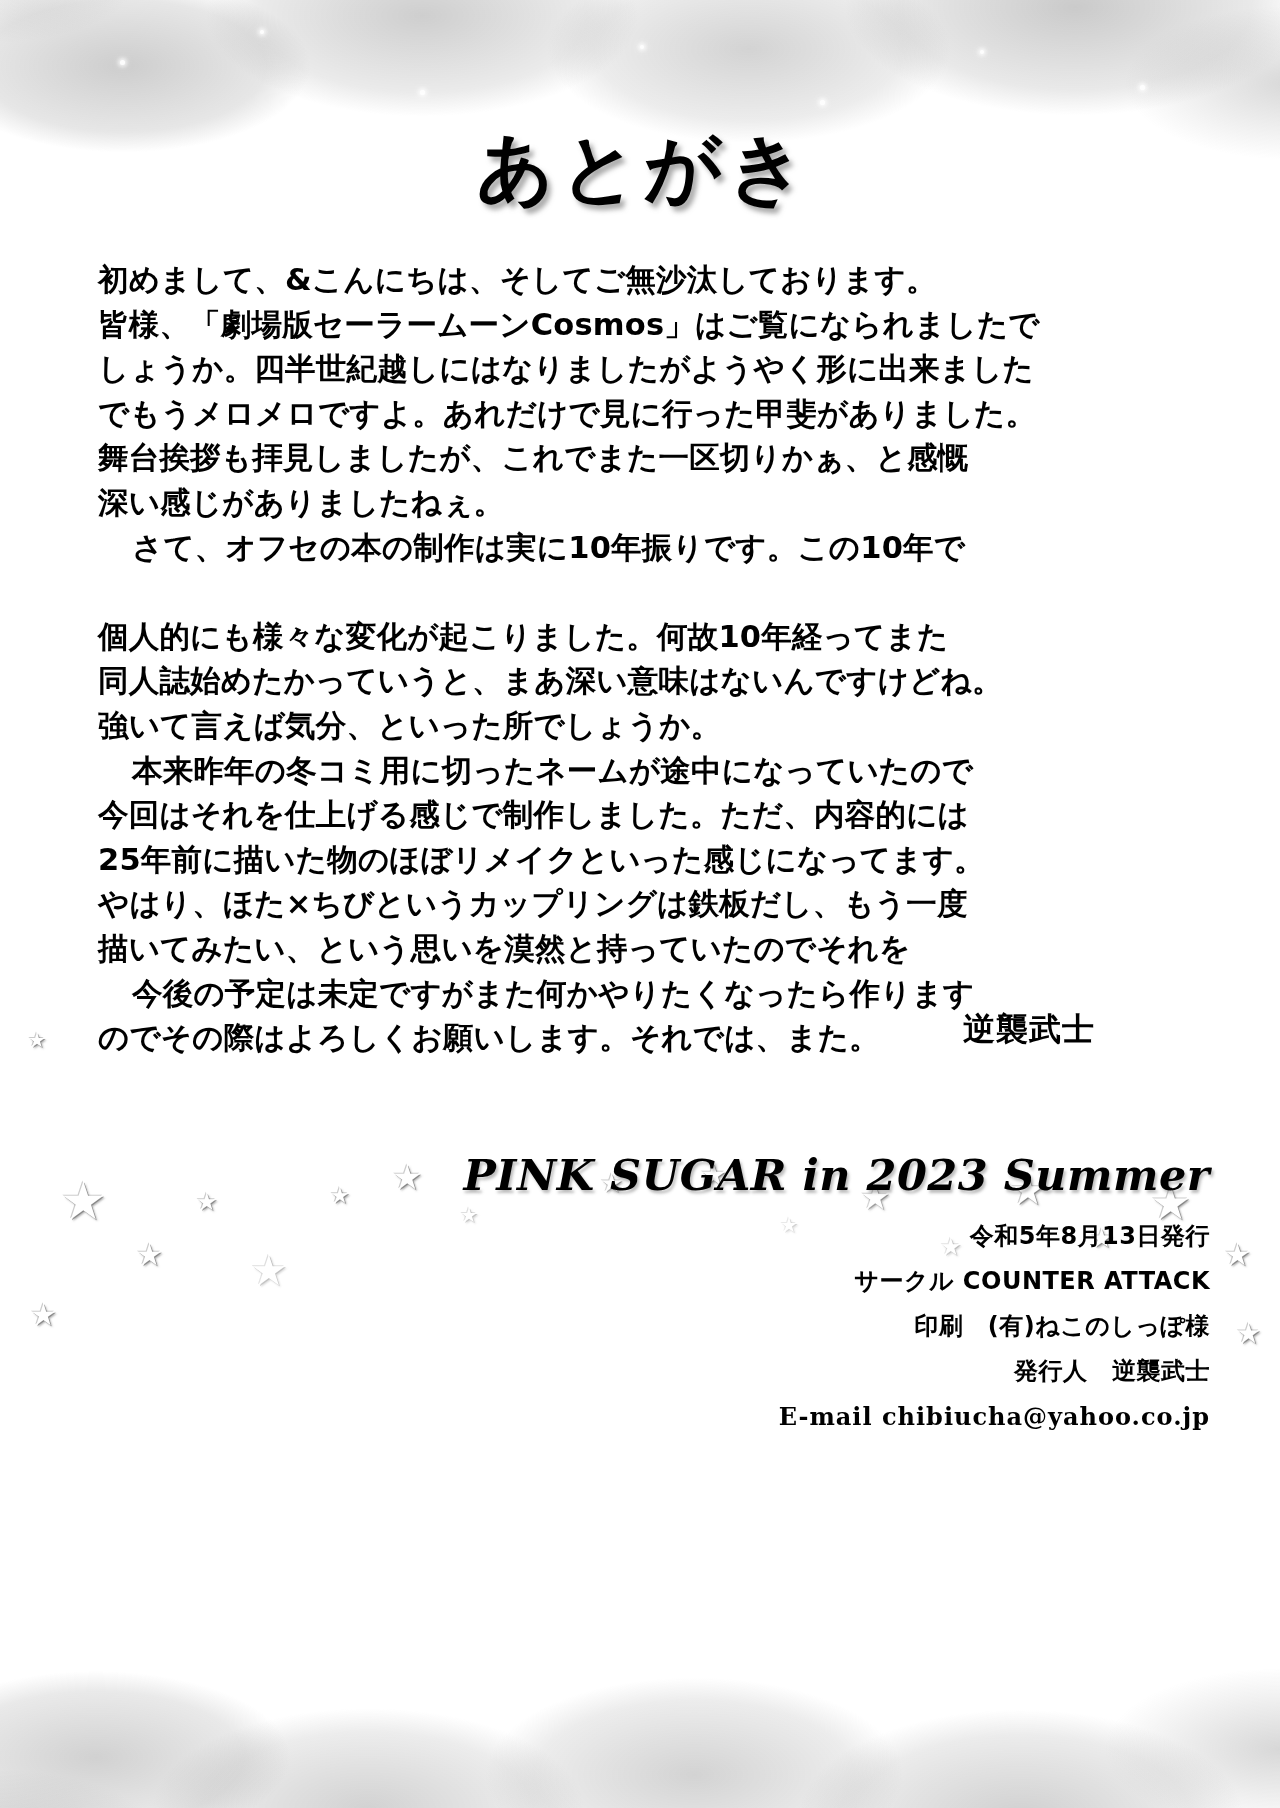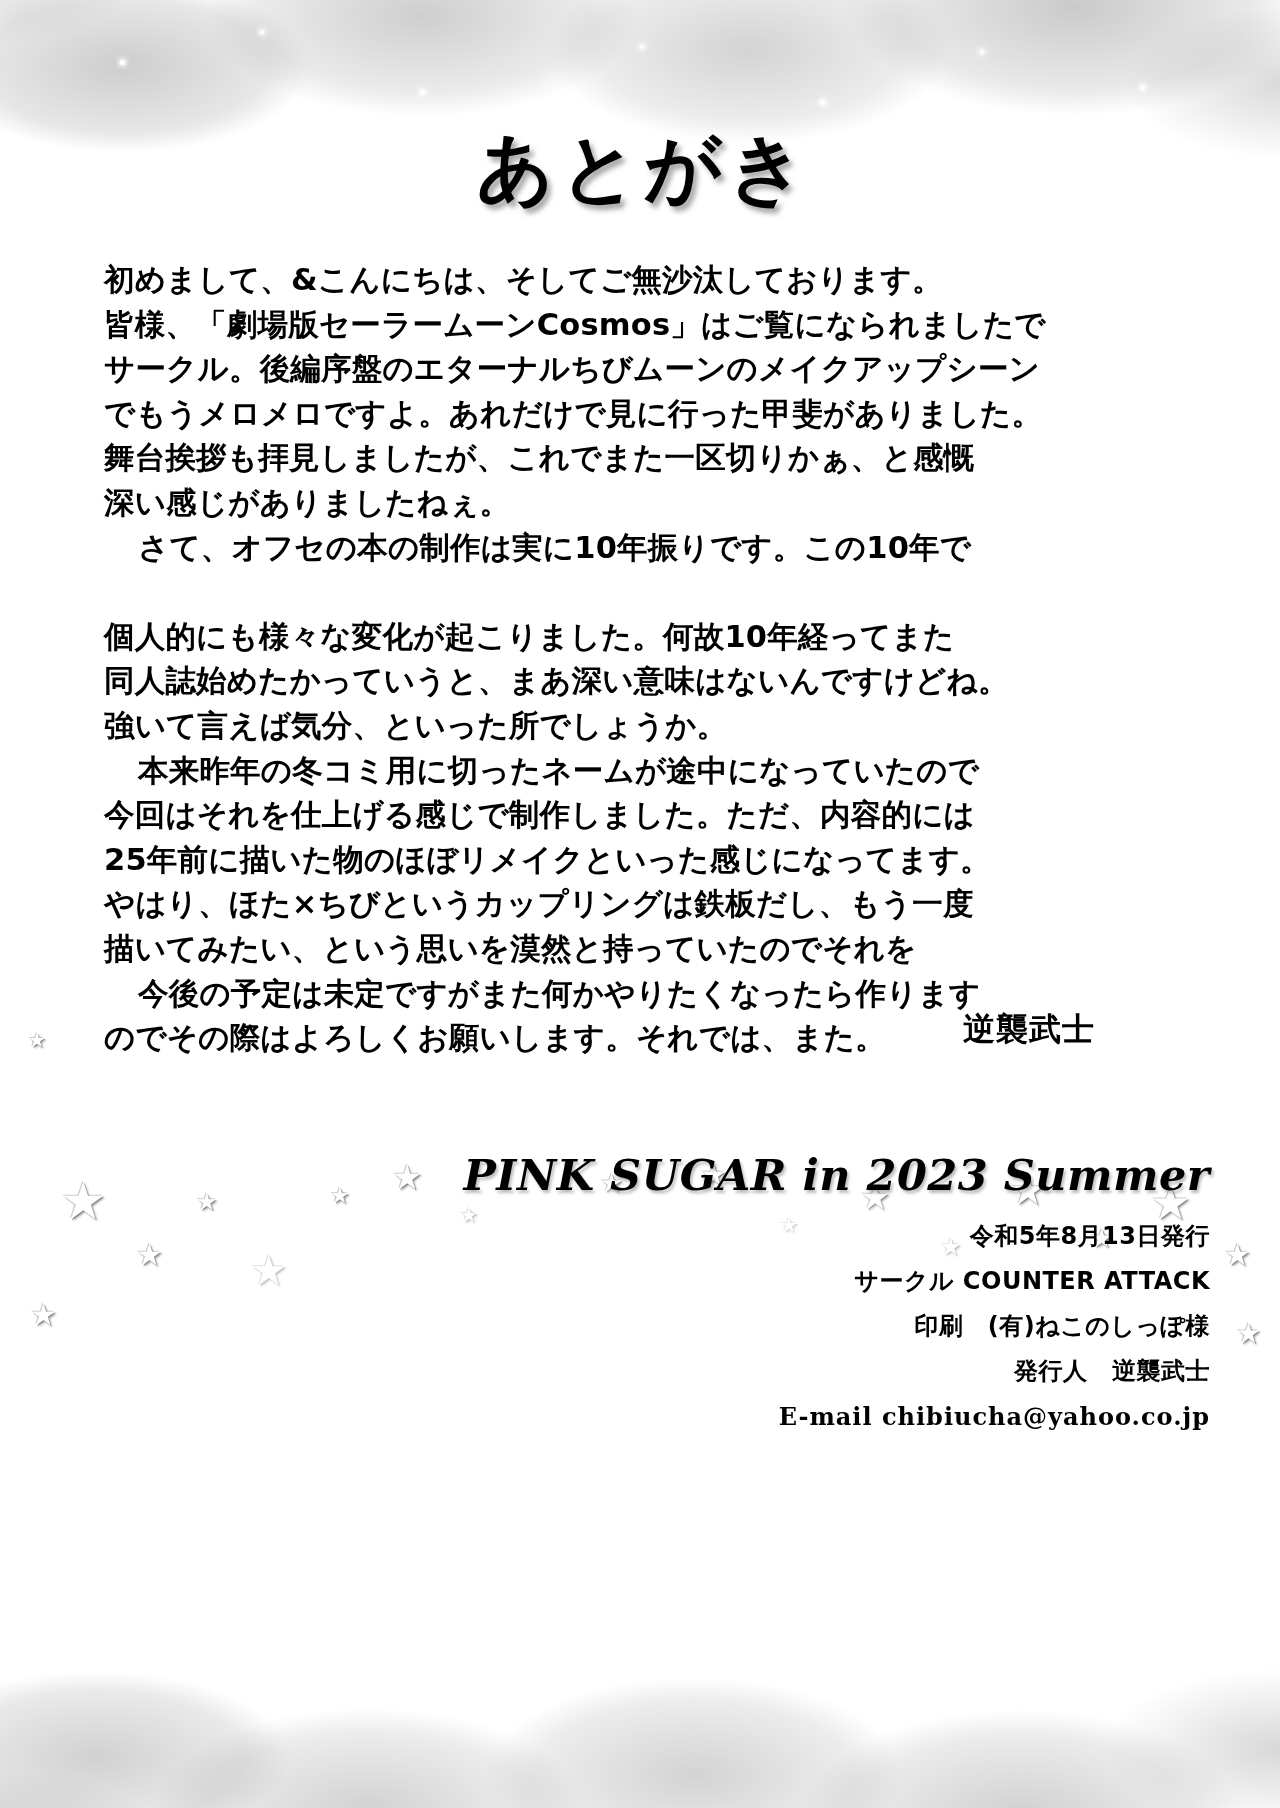--- a/index.html
+++ b/index.html
@@ -115,21 +115,21 @@
     font-size: 76px;
     font-weight: 700;
     letter-spacing: 6px;
     color: #000;
     text-shadow: 4px 5px 5px rgba(100,100,100,0.55);
   }
 
   .body-text {
     position: absolute;
     top: 258px;
-    left: 104px;
+    left: 98px;
     width: 1090px;
     font-size: 30.5px;
     font-weight: 700;
     line-height: 44.6px;
     letter-spacing: 0.2px;
     color: #000;
   }
   .body-text p {
     margin: 0 0 0 0;
   }
@@ -245,21 +245,21 @@
 
 <div class="page">
 
   <div class="afterword-title">あとがき</div>
 
   <div class="body-text">
 
     <p>
       <span>初めまして、&amp;こんにちは、そしてご無沙汰しております。</span><br>
       <span>皆様、「劇場版セーラームーンCosmos」はご覧になられましたで</span><br>
-      <span>サークル。後編序盤のエターナルちびムーンのメイクアップシーン</span><br>
+      <span>しょうか。四半世紀越しにはなりましたがようやく形に出来ました</span><br>
       <span>でもうメロメロですよ。あれだけで見に行った甲斐がありました。</span><br>
       <span>舞台挨拶も拝見しましたが、これでまた一区切りかぁ、と感慨</span><br>
       <span>深い感じがありましたねぇ。</span>
     </p>
 
     <p class="indent">
       <span>さて、オフセの本の制作は実に10年振りです。この10年で</span><br>
       <br>
       <span>個人的にも様々な変化が起こりました。何故10年経ってまた</span><br>
       <span>同人誌始めたかっていうと、まあ深い意味はないんですけどね。</span><br>

